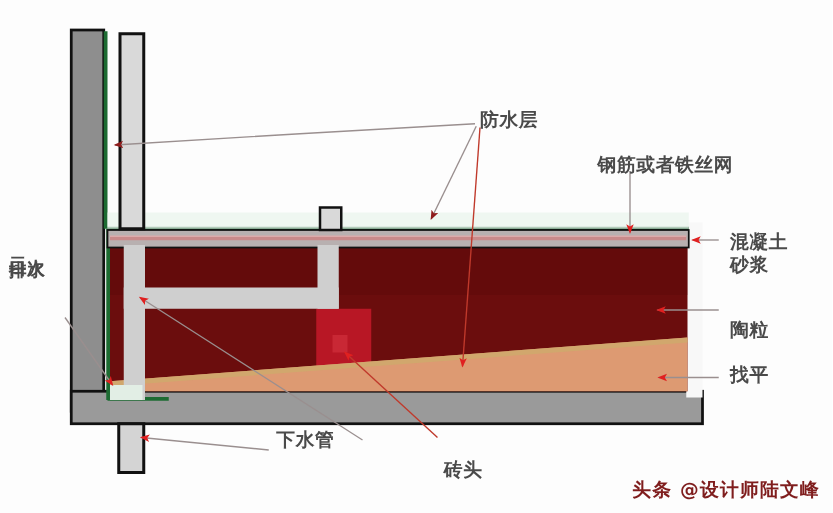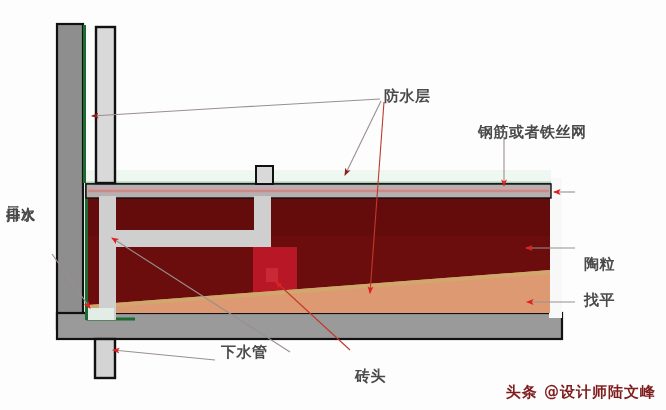--- a/index.html
+++ b/index.html
@@ -165,20 +165,22 @@
       <path d="M350,350 L276,282" fill="none" stroke="#c0392b" stroke-width="1.1" marker-end="url(#arrow-red)"></path>
     </g>
 
   </svg>
 
   <div class="lbl" style="left:384px; top:88px;">防水层</div>
 
   <div class="lbl" style="left:478px; top:124px;">钢筋或者铁丝网</div>
 
   <div class="lbl lbl-2line" style="left:584px; top:184px; width:80px;">
+    <div>混凝土</div>
+    <div>砂浆</div>
   </div>
 
   <div class="lbl" style="left:584px; top:240px;margin-top:16px;">陶粒</div>
 
   <div class="lbl" style="left:584px; top:292px;">找平</div>
 
   <div id="label-secondary-drain">
     <span class="col">次水</span>
     <span class="col">二排口</span>
   </div>

